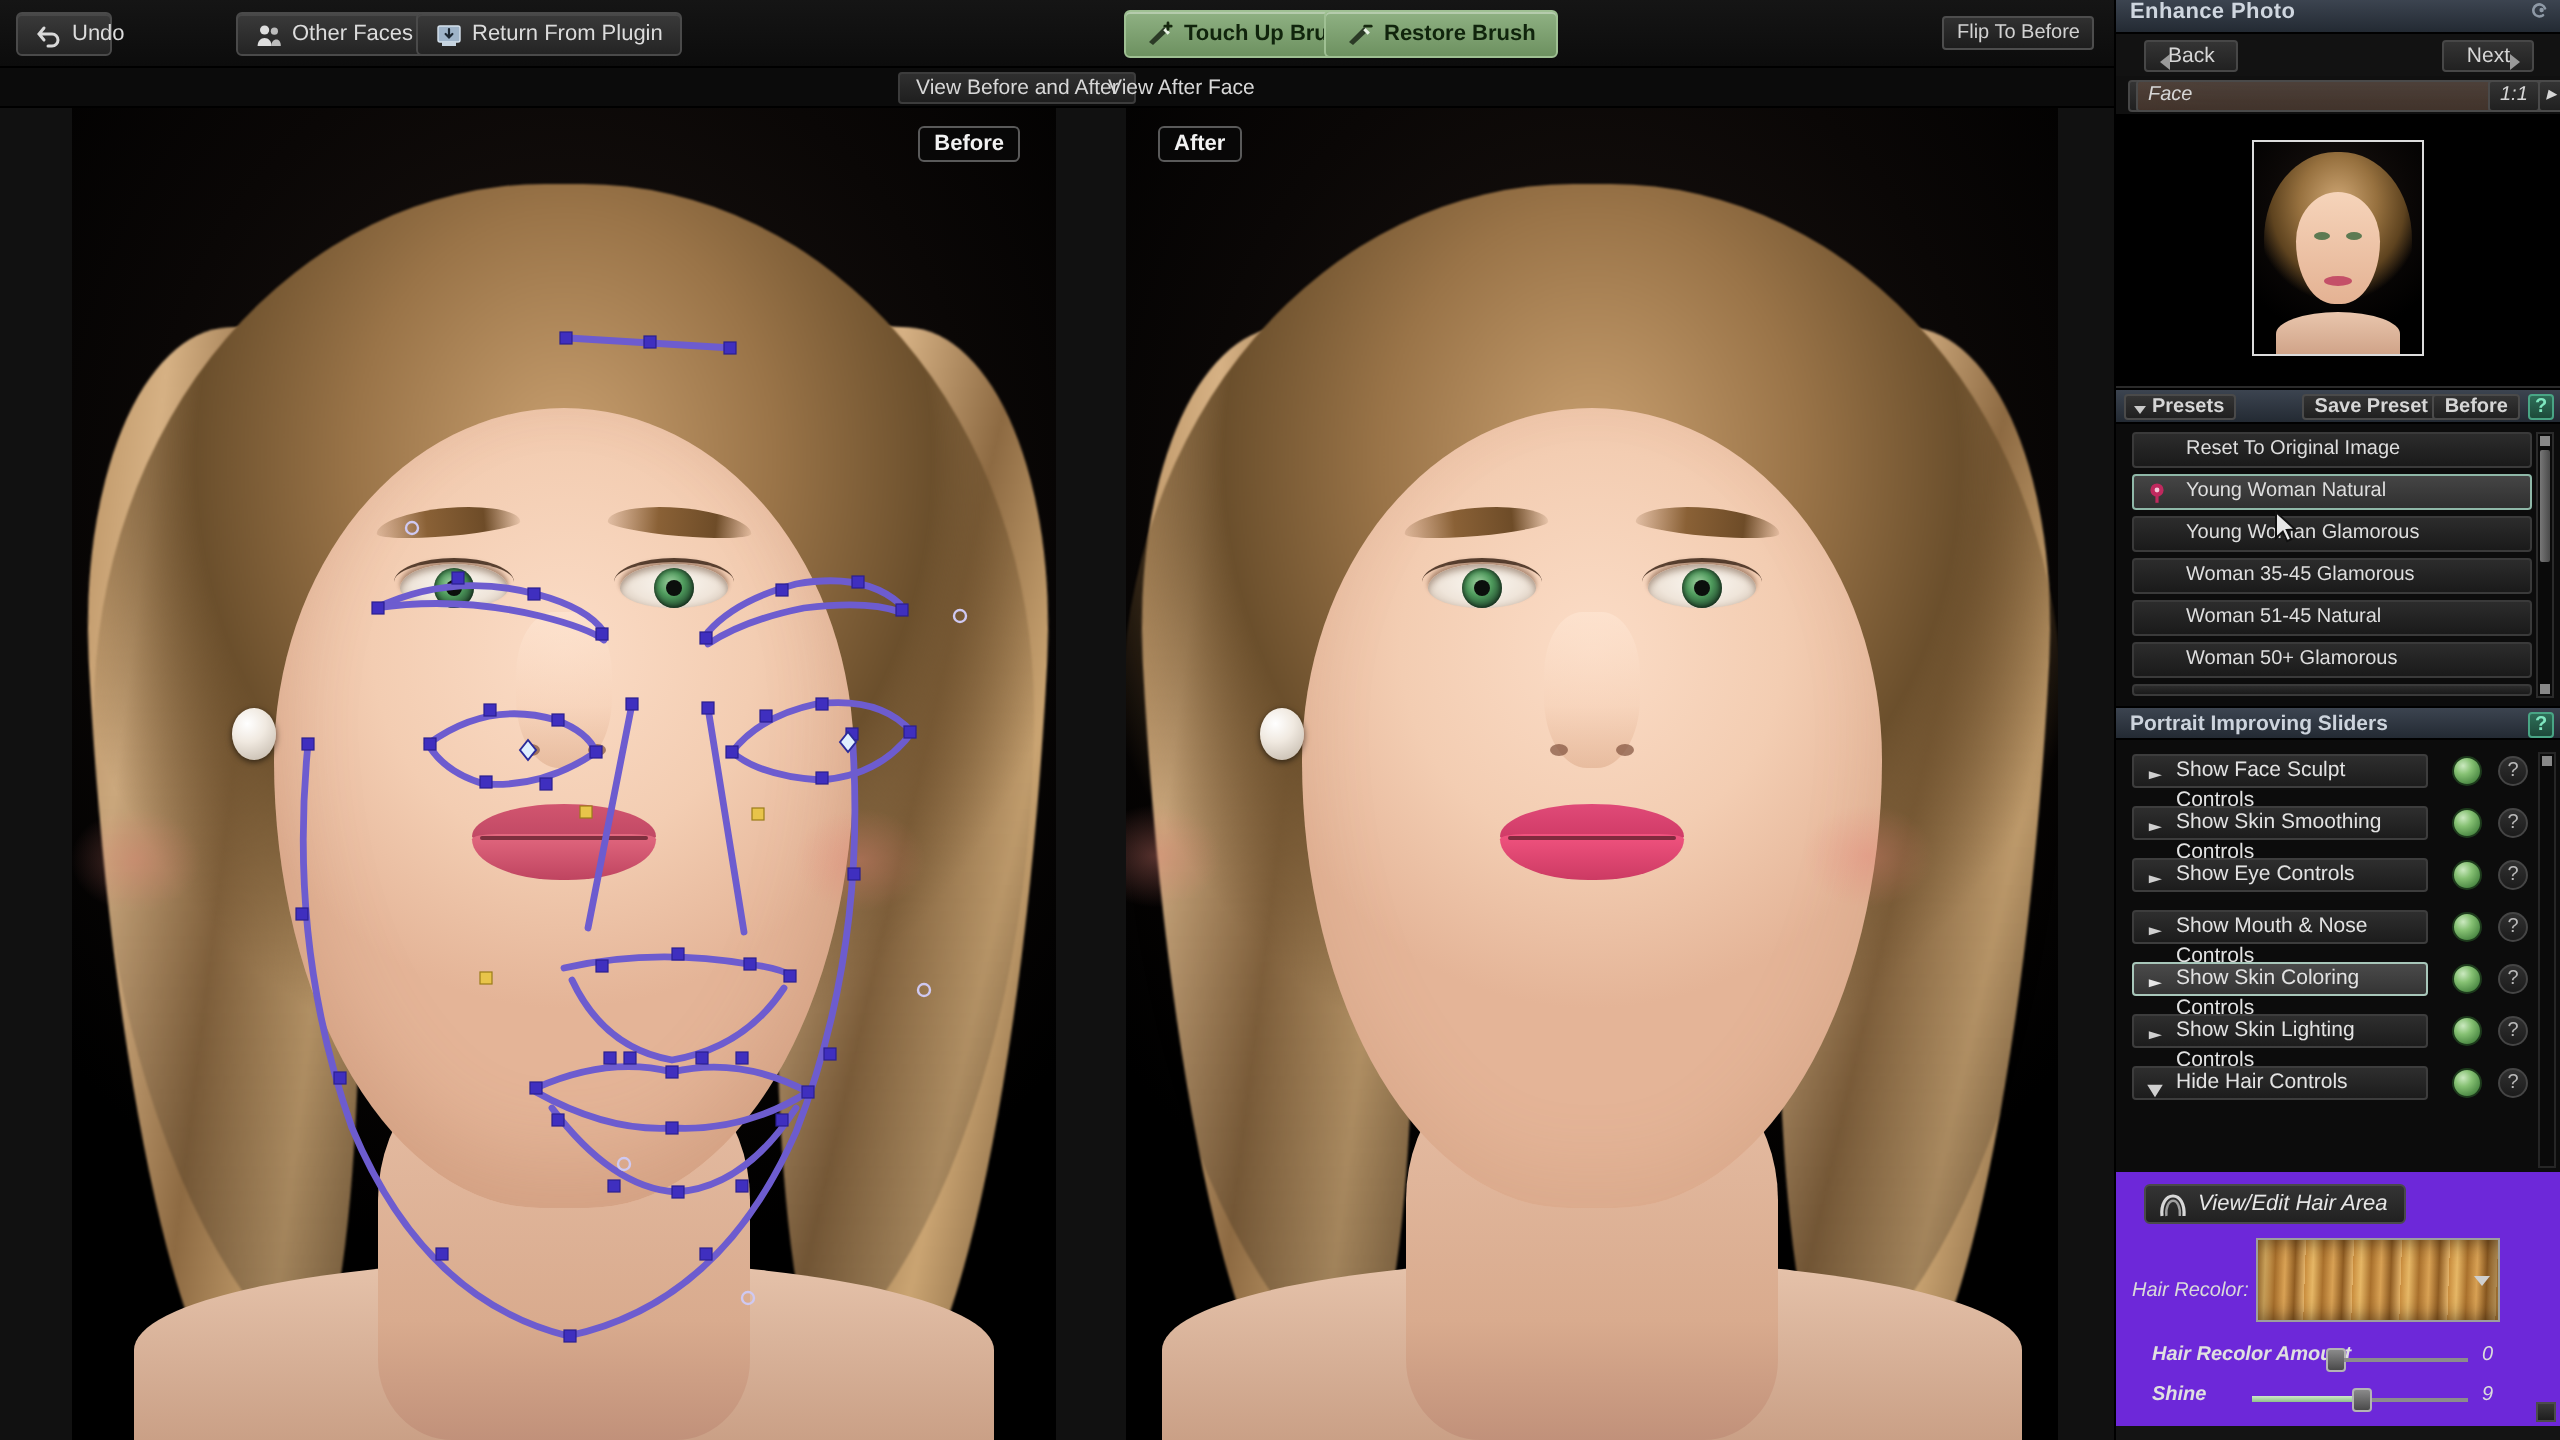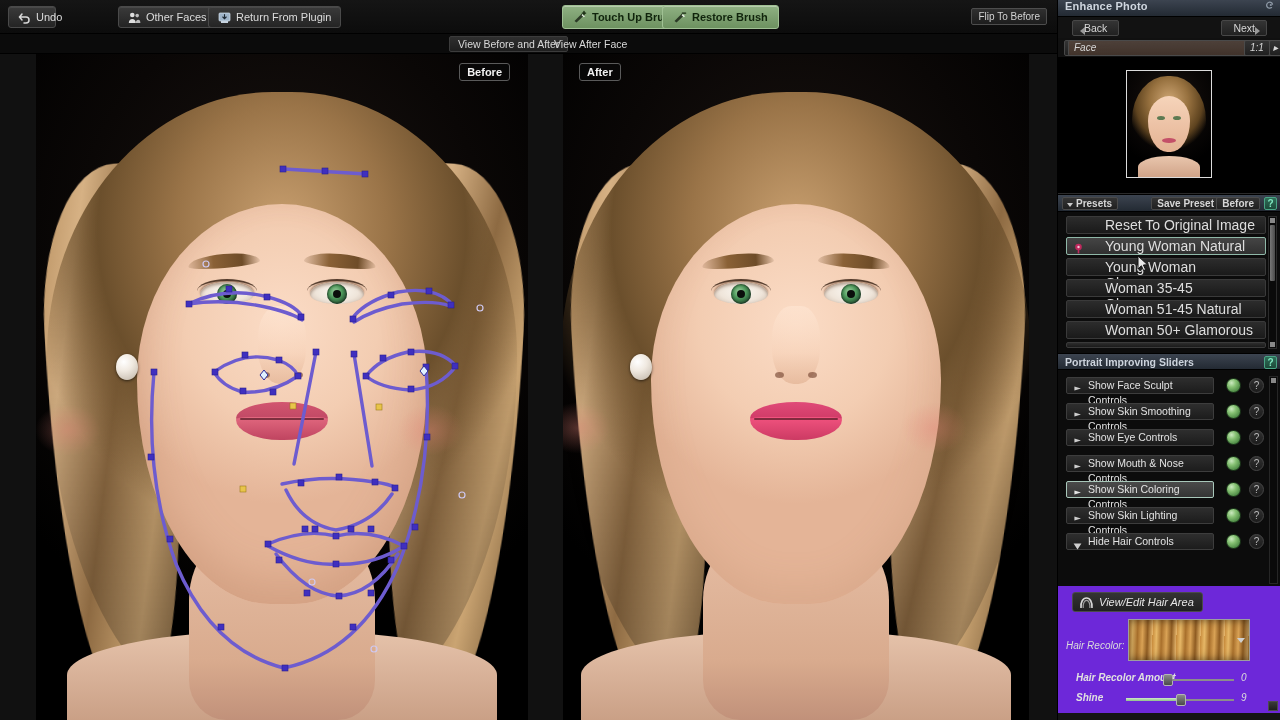--- a/index.html
+++ b/index.html
@@ -238,21 +238,21 @@
     font-size:10px; color:#d6d6d6; line-height:11px; cursor:pointer; }
   .helpsq { position:absolute; right:3px; top:2px; width:13px; height:13px;
     background:linear-gradient(#2e6e58,#1d4a3a); border:1px solid #49a585; border-radius:2px;
     color:#7fe7c0; font-size:10px; font-weight:bold; text-align:center; line-height:12px; cursor:pointer; }
 
   
   .presetlist { position:relative; background:#0c0c0c; padding:4px 14px 4px 8px; height:141px; overflow:hidden; }
   .preset {
     position:relative; height:18px; margin-bottom:3px;
     background:linear-gradient(#2c2c2c,#1a1a1a); border:1px solid #3a3a3a; border-radius:2px;
-    font-size:14px; color:#dedede; line-height:16px; padding-left:38px; cursor:pointer;
+    font-size:10px; color:#dedede; line-height:16px; padding-left:26px; cursor:pointer;
   }
   .preset.sel { background:linear-gradient(#454545,#303030); border:1px solid #8fb8a8; }
   .preset .pin { position:absolute; left:6px; top:3px; width:11px; height:11px; }
   .plistscroll { position:absolute; right:3px; top:4px; width:9px; height:133px;
     background:#0a0a0a; border:1px solid #2b2b2b; }
   .plistthumb { position:absolute; top:1px; left:1px; width:5px; height:56px;
     background:linear-gradient(90deg,#777,#4a4a4a); border-radius:1px; }
   .sbarrow { position:absolute; left:1px; width:5px; height:5px; background:#888; }
 
   

